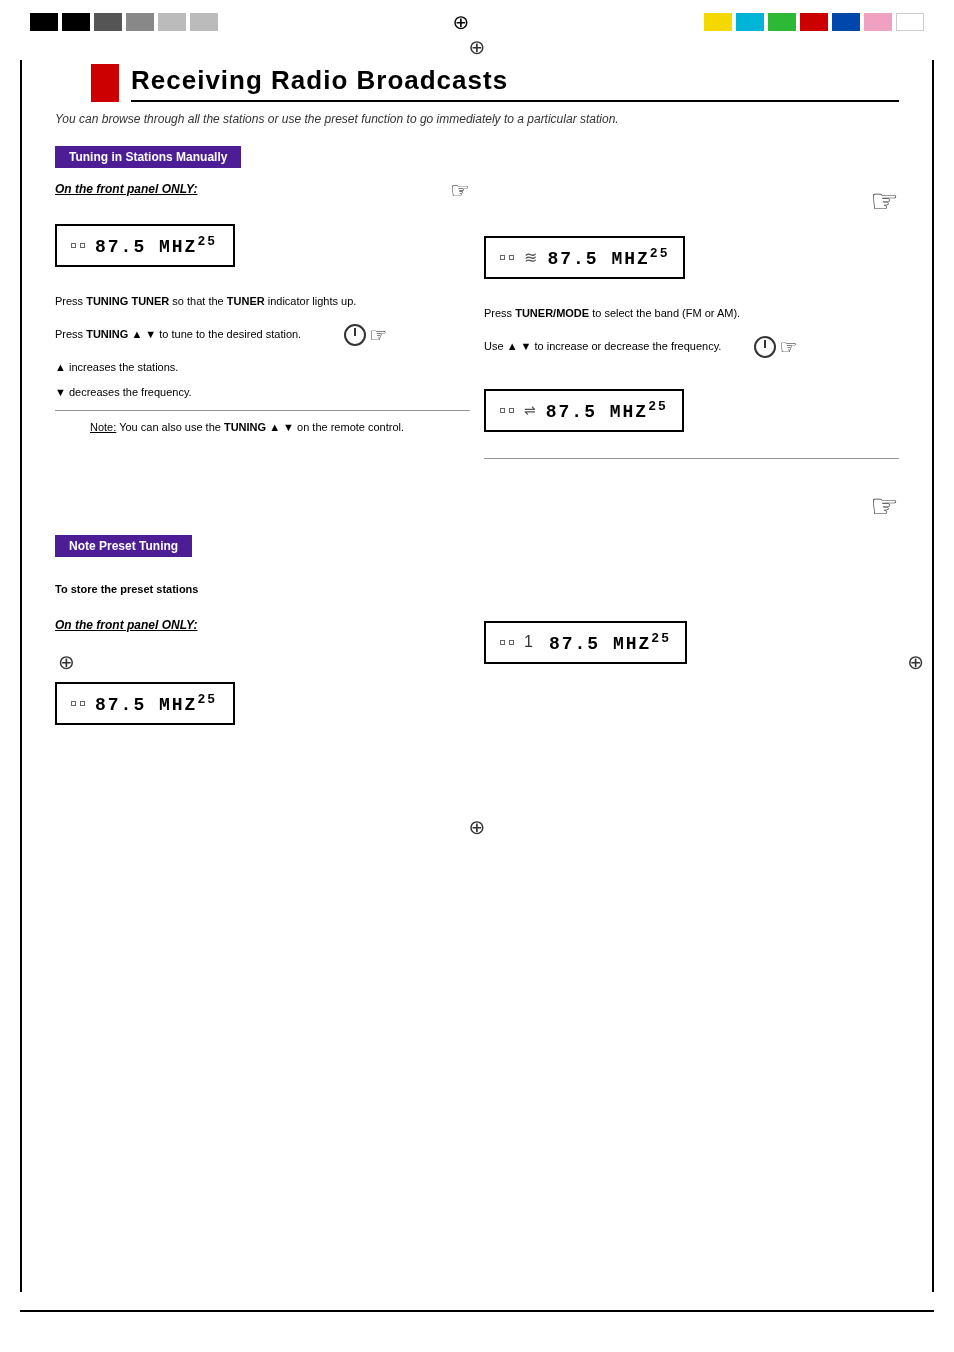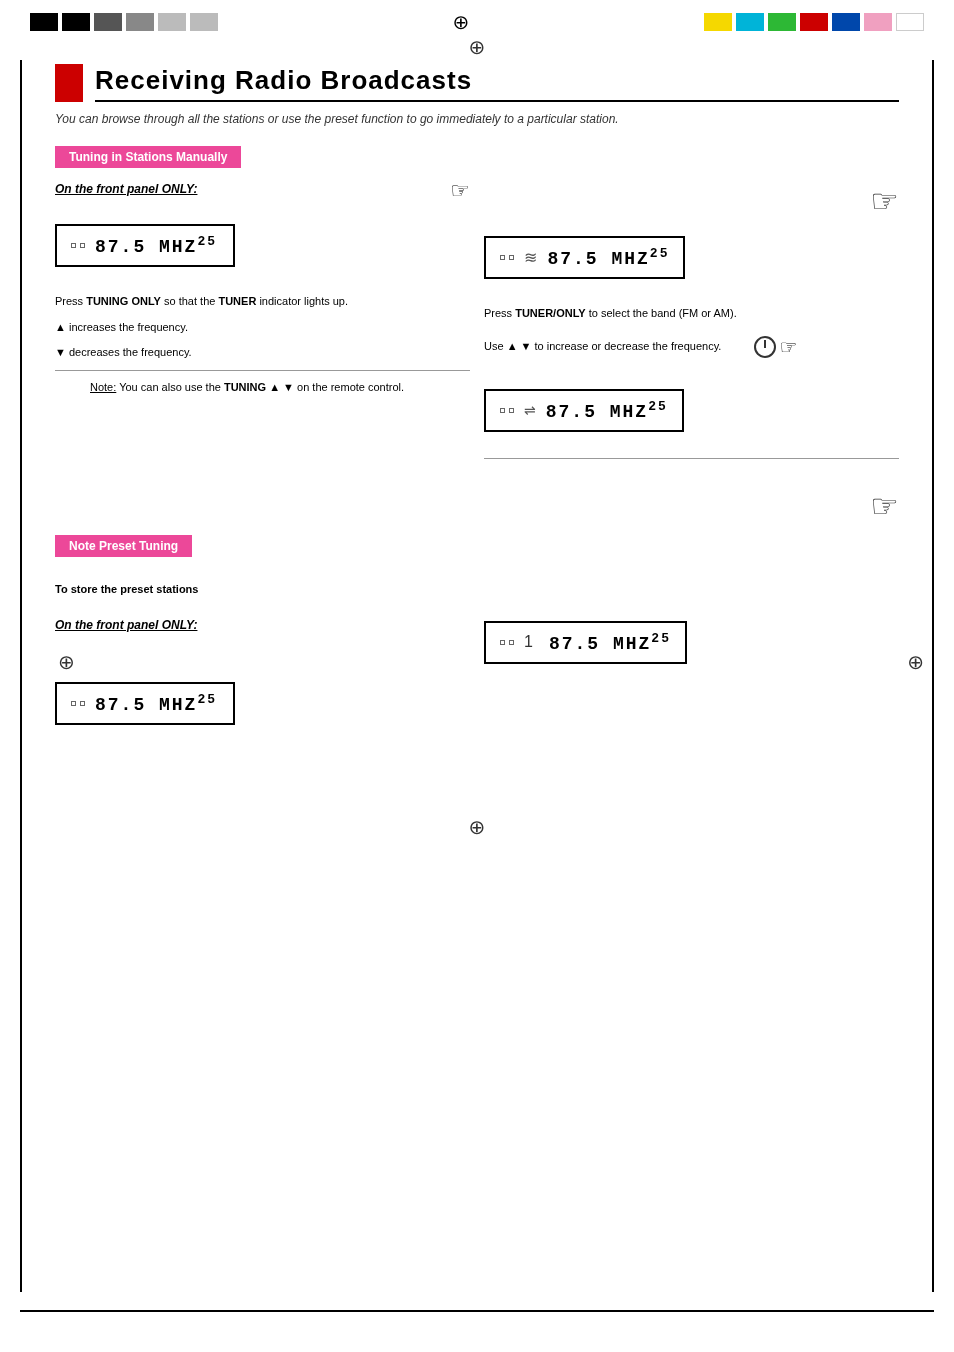--- a/index.html
+++ b/index.html
@@ -67,20 +67,21 @@
     .main-content {
       padding: 20px 55px 40px 55px;
     }
 
     
     .section-header {
       display: flex;
       align-items: center;
       gap: 12px;
       margin-bottom: 10px;
+      margin-left: 36px;
     }
     .section-square {
       width: 28px;
       height: 38px;
       background: #cc0000;
       flex-shrink: 0;
     }
     .section-title {
       font-size: 26px;
       font-weight: 900;
@@ -94,21 +95,21 @@
     .subtitle {
       font-size: 12px;
       font-style: italic;
       color: #333;
       margin-bottom: 20px;
     }
 
     
     .subsection-box {
       display: inline-block;
-      background: #ec4899;
+      background: #4c1d95;
       color: #fff;
       font-size: 12px;
       font-weight: bold;
       padding: 4px 14px;
       margin-bottom: 14px;
     }
 
     
     .two-col {
       display: flex;
@@ -295,23 +296,30 @@
             <div class="lcd-dot-row">
               <div class="lcd-dot"></div>
               <div class="lcd-dot"></div>
             </div>
           </div>
           <span class="lcd-text">87.5  MHZ<span style="font-size:13px;vertical-align:super;">25</span></span>
         </div>
       </div>
 
       <div class="instruction-text">
-        Press <span class="bold-text">TUNING ONLY</span> so that the <span class="bold-text">TUNER</span> indicator lights up.
-      </div>
-      <div class="instruction-text">▲ increases the frequency.</div>
+        Press <span class="bold-text">TUNING TUNER</span> so that the <span class="bold-text">TUNER</span> indicator lights up.
+      </div>
+      <div class="instruction-text">
+        Press <span class="bold-text">TUNING ▲ ▼</span> to tune to the desired station.
+        <span style="display:inline-block; margin-left:40px; position:relative;">
+          <span class="inline-knob"></span>
+          <span class="inline-hand" style="font-size:20px;">☞</span>
+        </span>
+      </div>
+      <div class="instruction-text">▲ increases the stations.</div>
       <div class="instruction-text">▼ decreases the frequency.</div>
 
       <hr class="separator">
       <div class="instruction-text">
         <span class="note-underline">Note:</span> You can also use the <span class="bold-text">TUNING ▲ ▼</span> on the remote control.
       </div>
     </div>
 
     <div class="col-right">
 
@@ -326,21 +334,21 @@
               <div class="lcd-dot"></div>
               <div class="lcd-dot"></div>
             </div>
           </div>
           <span style="font-size:16px; color:#555;">≋</span>
           <span class="lcd-text">87.5  MHZ<span style="font-size:13px;vertical-align:super;">25</span></span>
         </div>
       </div>
 
       <div class="instruction-text">
-        Press <span class="bold-text">TUNER/ONLY</span> to select the band (FM or AM).
+        Press <span class="bold-text">TUNER/MODE</span> to select the band (FM or AM).
       </div>
       <div class="instruction-text">
         Use <span class="bold-text">▲ ▼</span> to increase or decrease the frequency.
         <span style="display:inline-block; margin-left:30px;">
           <span class="inline-knob"></span>
           <span class="inline-hand" style="font-size:20px;">☞</span>
         </span>
       </div>
 
       <div style="margin: 16px 0;">

